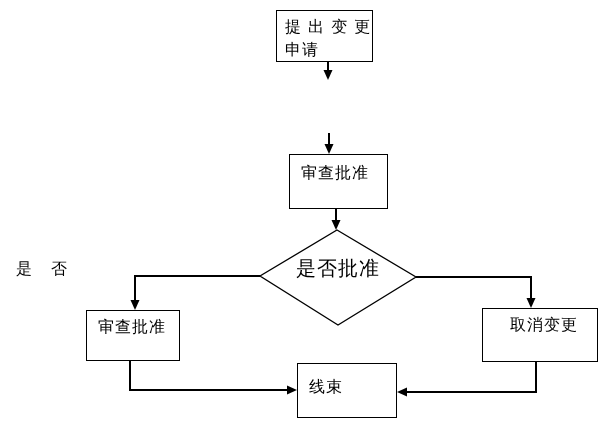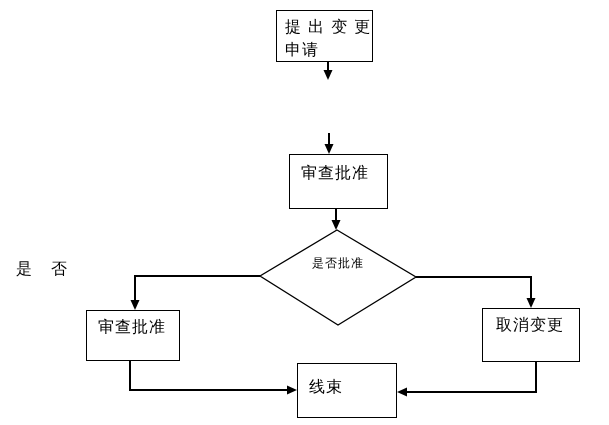--- a/index.html
+++ b/index.html
@@ -31,21 +31,21 @@
     white-space: pre;
     display: block;
   }
   .start-node { line-height: 23px; padding-left: 8px; padding-top: 4px; }
   .decision-label {
     position: absolute;
     left: 278px;
     top: 255px;
     width: 120px;
     text-align: center;
-    font-size: 12px;
+    font-size: 20px;
     letter-spacing: 1px;
     white-space: pre;
   }
   .branch-labels {
     position: absolute;
     left: 16px;
     top: 259px;
     display: flex;
     gap: 19px;
     font-size: 16px;
@@ -99,21 +99,21 @@
 
   <div class="branch-labels">
     <span>是</span>
     <span>否</span>
   </div>
 
   <div class="node" style="left:86px; top:310px; width:94px; height:51px;">
     <span class="node-label">审查批准</span>
   </div>
 
-  <div class="node" style="left:482px; top:308px; width:98px; height:54px; padding-left:13px;">
+  <div class="node" style="left:482px; top:308px; width:116px; height:54px; padding-left:27px;">
     <span class="node-label">取消变更</span>
   </div>
 
   <div class="node" style="left:297px; top:363px; width:100px; height:55px; padding-top:12px;">
     <span class="node-label">线束</span>
   </div>
 
 </div>
 
 </body></html>

